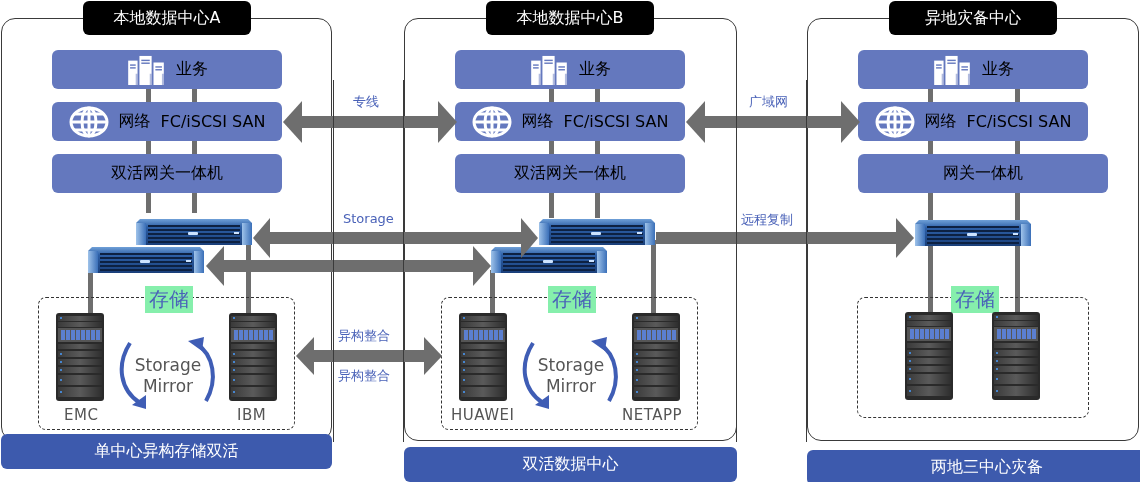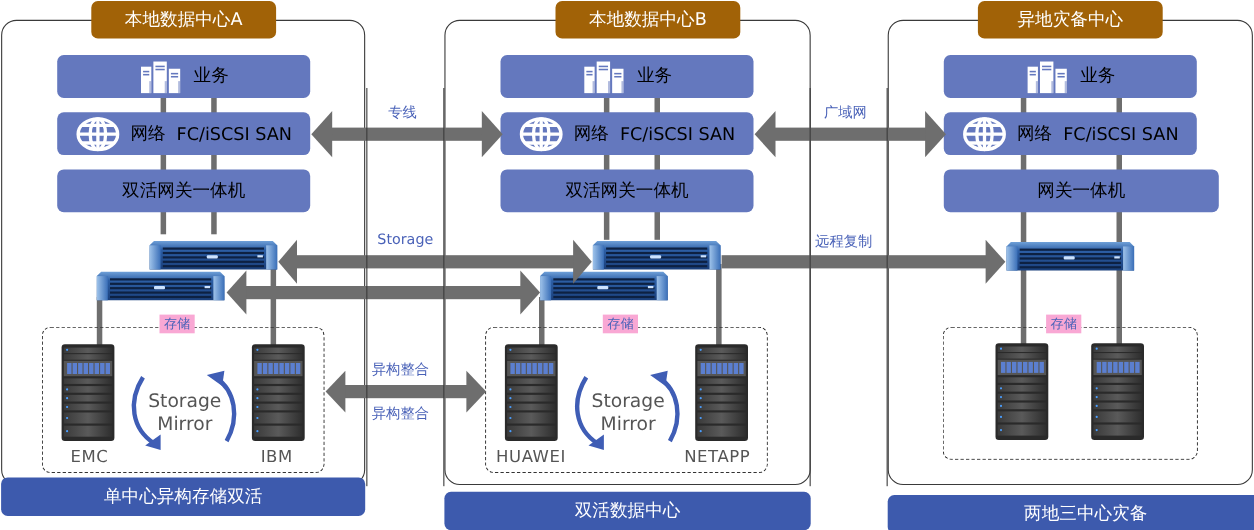--- a/index.html
+++ b/index.html
@@ -1,28 +1,28 @@
 <!DOCTYPE html>
 <html><head>
 <meta charset="utf-8">
 <style>
   html, body { margin:0; padding:0; background:#ffffff; }
   body { width:1140px; height:482px; position:relative; overflow:hidden;
          font-family:"DejaVu Sans", "Liberation Sans", sans-serif; }
   .abs { position:absolute; }
   .panel { position:absolute; border:1.3px solid #3a3a3a; border-radius:14px; background:#fff; box-sizing:border-box; }
-  .title-tab { position:absolute; background:#a16207; color:#fff; border-radius:6px; font-size:16px;
+  .title-tab { position:absolute; background:#000000; color:#fff; border-radius:6px; font-size:16px;
                display:flex; align-items:center; justify-content:center; box-sizing:border-box; }
   .layer { position:absolute; background:#6478be; color:#000000; border-radius:6px; font-size:16px;
            display:flex; align-items:center; justify-content:center; box-sizing:border-box; gap:10px; }
   .footer { position:absolute; background:#3d5aad; color:#fff; border-radius:6px; font-size:16px;
             display:flex; align-items:center; justify-content:center; }
   .vline { position:absolute; background:#6e6e6e; width:5px; }
   .dash { position:absolute; border:1.6px dashed #333; border-radius:8px; box-sizing:border-box; }
-  .storage-label { position:absolute; color:#4a62b8; font-size:12px; background:#f9a8d4; padding:0 4px; }
+  .storage-label { position:absolute; color:#4a62b8; font-size:20px; background:#86efac; padding:0 4px; }
   .link-label { position:absolute; color:#4a62b8; font-size:13px; }
   .vendor { position:absolute; color:#555; font-size:15px; letter-spacing:0.5px; }
   .mirror-text { position:absolute; color:#555; font-size:17px; text-align:center; line-height:21px; }
   .thin { position:absolute; width:1.3px; background:#3a3a3a; }
 </style>
 </head>
 <body>
 
 <svg width="0" height="0" style="position:absolute">
   <defs>
@@ -154,21 +154,21 @@
   <polygon points="70,6 86,2 84,16" fill="#3f5db5"></polygon>
 </svg>
 <div class="mirror-text" style="left:130px;top:355px;width:76px;">
   <div>Storage</div>
   <div>Mirror</div>
 </div>
 
 <div class="footer" style="left:1px;top:434px;width:331px;height:35px;">单中心异构存储双活</div>
 
 <div class="panel" style="left:404px;top:18px;width:333px;height:423px;"></div>
-<div class="title-tab" style="left:486px;top:1px;width:168px;height:34px;margin-left:19px;">本地数据中心B</div>
+<div class="title-tab" style="left:486px;top:1px;width:168px;height:34px;">本地数据中心B</div>
 
 <div class="vline" style="left:549px;top:88px;height:130px;"></div>
 <div class="vline" style="left:595px;top:88px;height:130px;"></div>
 <div class="vline" style="left:490px;top:270px;height:48px;"></div>
 <div class="vline" style="left:651px;top:240px;height:76px;"></div>
 
 <div class="layer" style="left:455px;top:50px;width:230px;height:39px;">
   <svg width="40" height="30">
       <use href="#bldg"></use>
     </svg>

